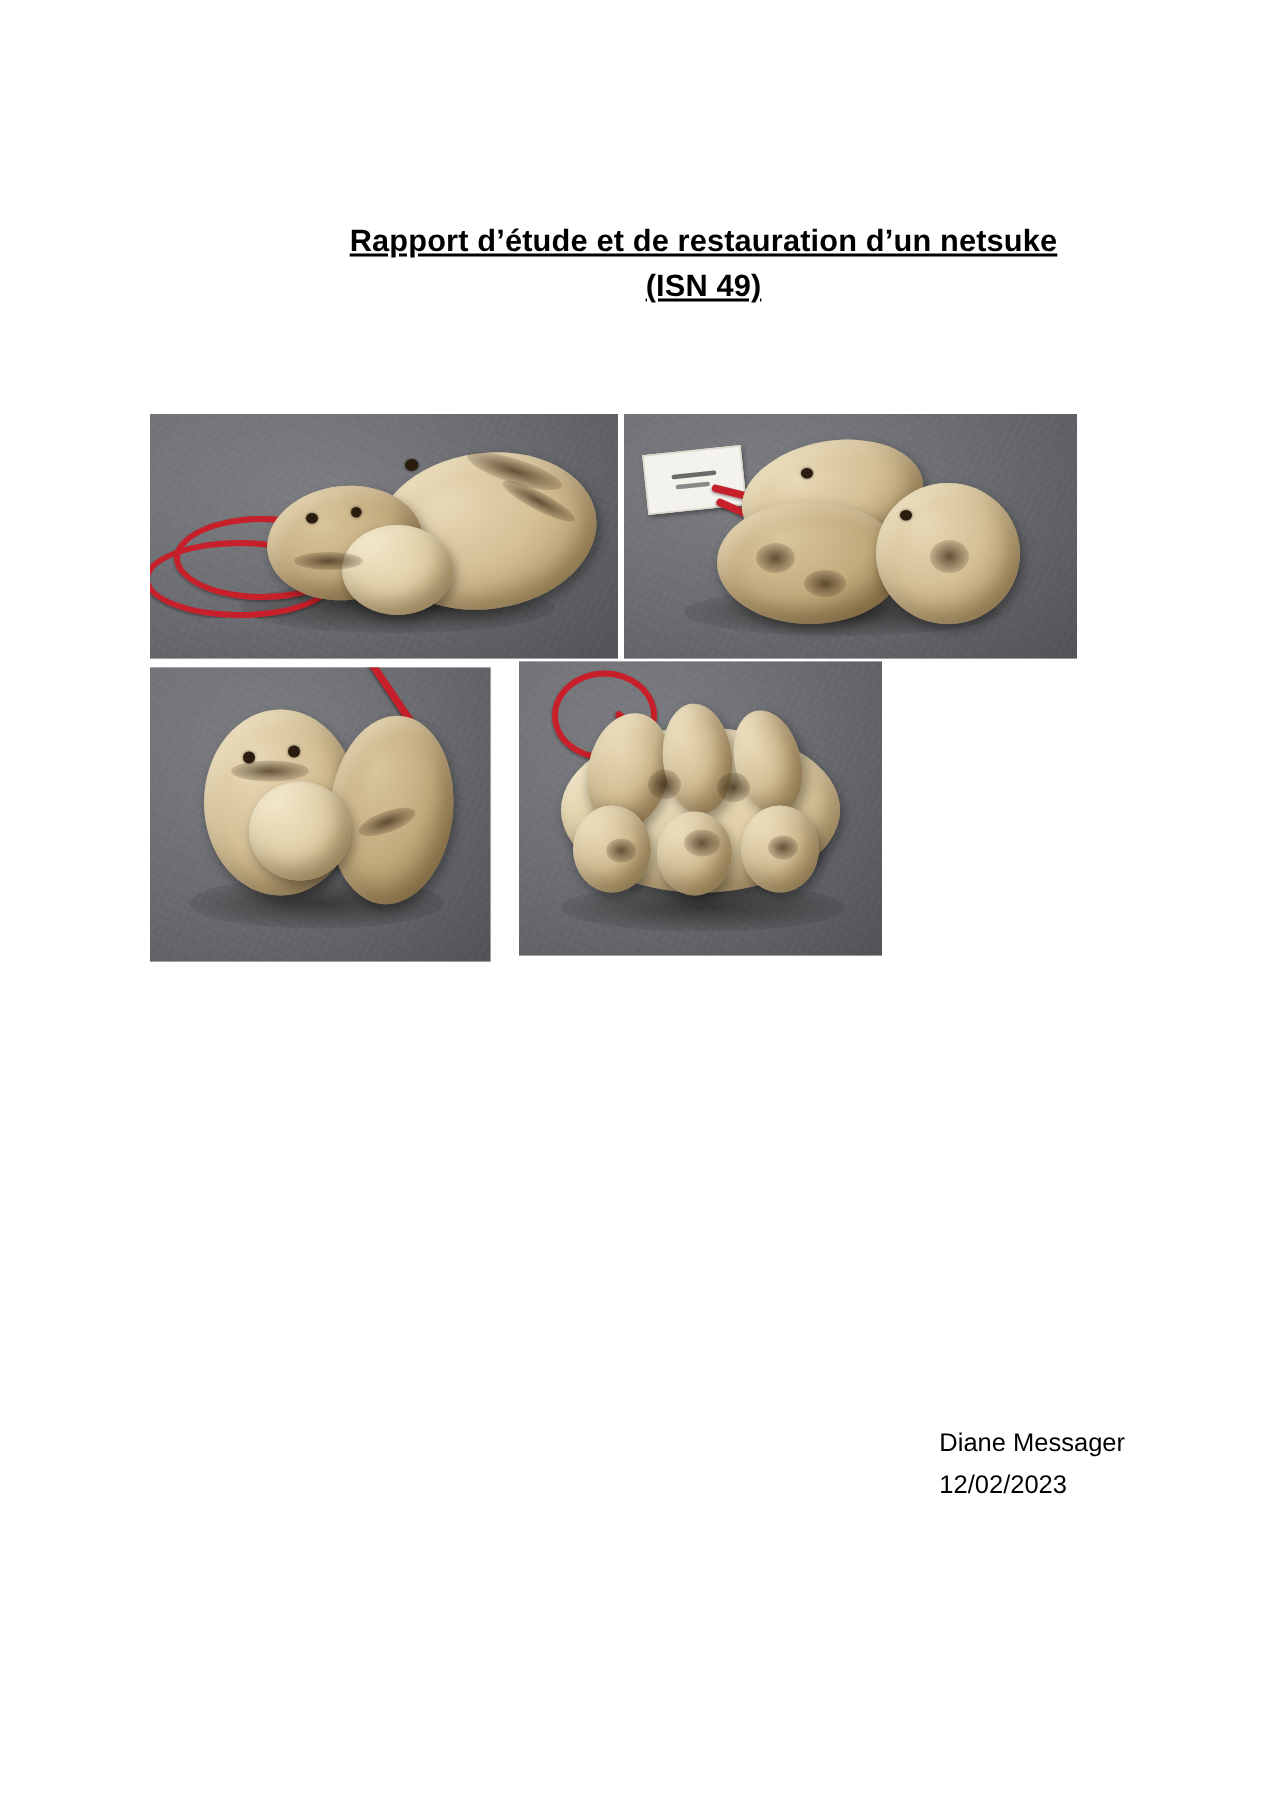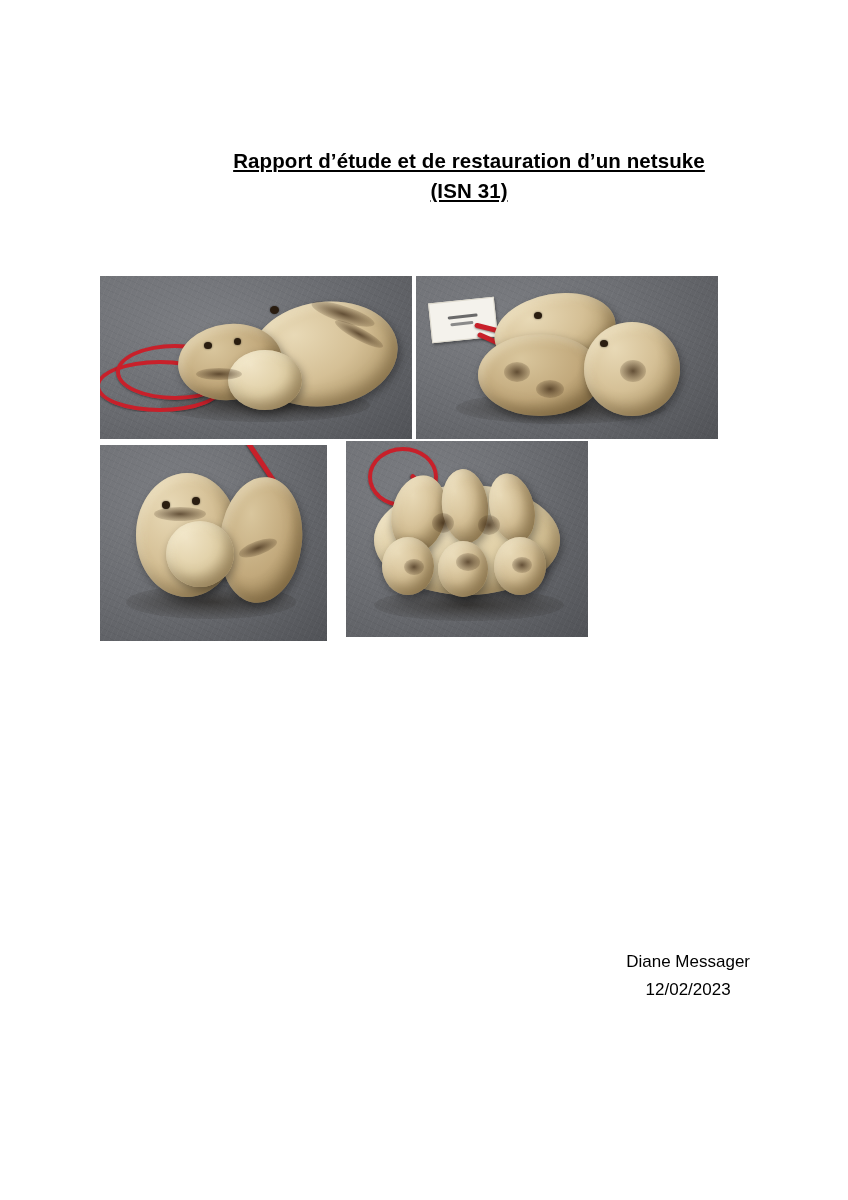--- a/index.html
+++ b/index.html
@@ -151,33 +151,33 @@
     height: 3px;
     background: #8a8a8a;
     border-radius: 2px;
   }
 
   
   .signature {
     position: absolute;
     right: 98px;
     top: 948px;
-    text-align: center;
+    text-align: left;
     font-size: 17px;
     line-height: 28px;
   }
 </style>
 </head>
 <body>
 
 <div class="page">
 
   <div class="title-block">
     <div class="title-line"><span class="ul">Rapport d’étude et de restauration d’un netsuke</span></div>
-    <div class="title-line"><span class="ul">(ISN 31)</span></div>
+    <div class="title-line"><span class="ul">(ISN 49)</span></div>
   </div>
 
   <div class="figures">
 
     <div class="fig-row">
 
       <div class="fig fig-top-left">
         <div class="cloth"></div>
         <div class="shadow-blob" style="left:60px; top:112px; width:210px; height:34px;"></div>
 

